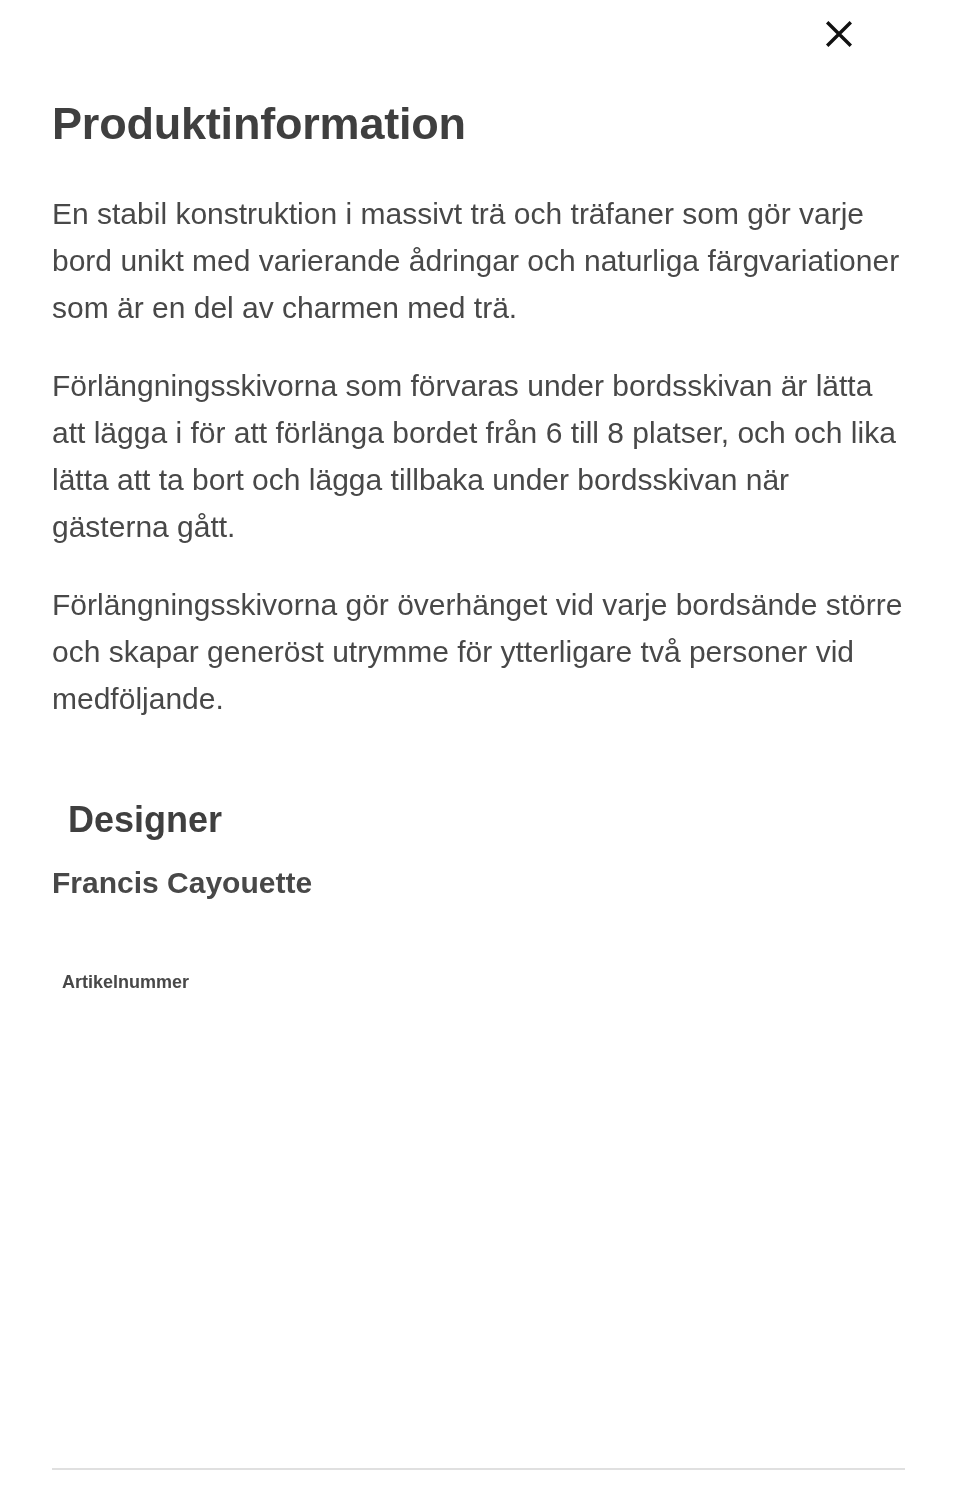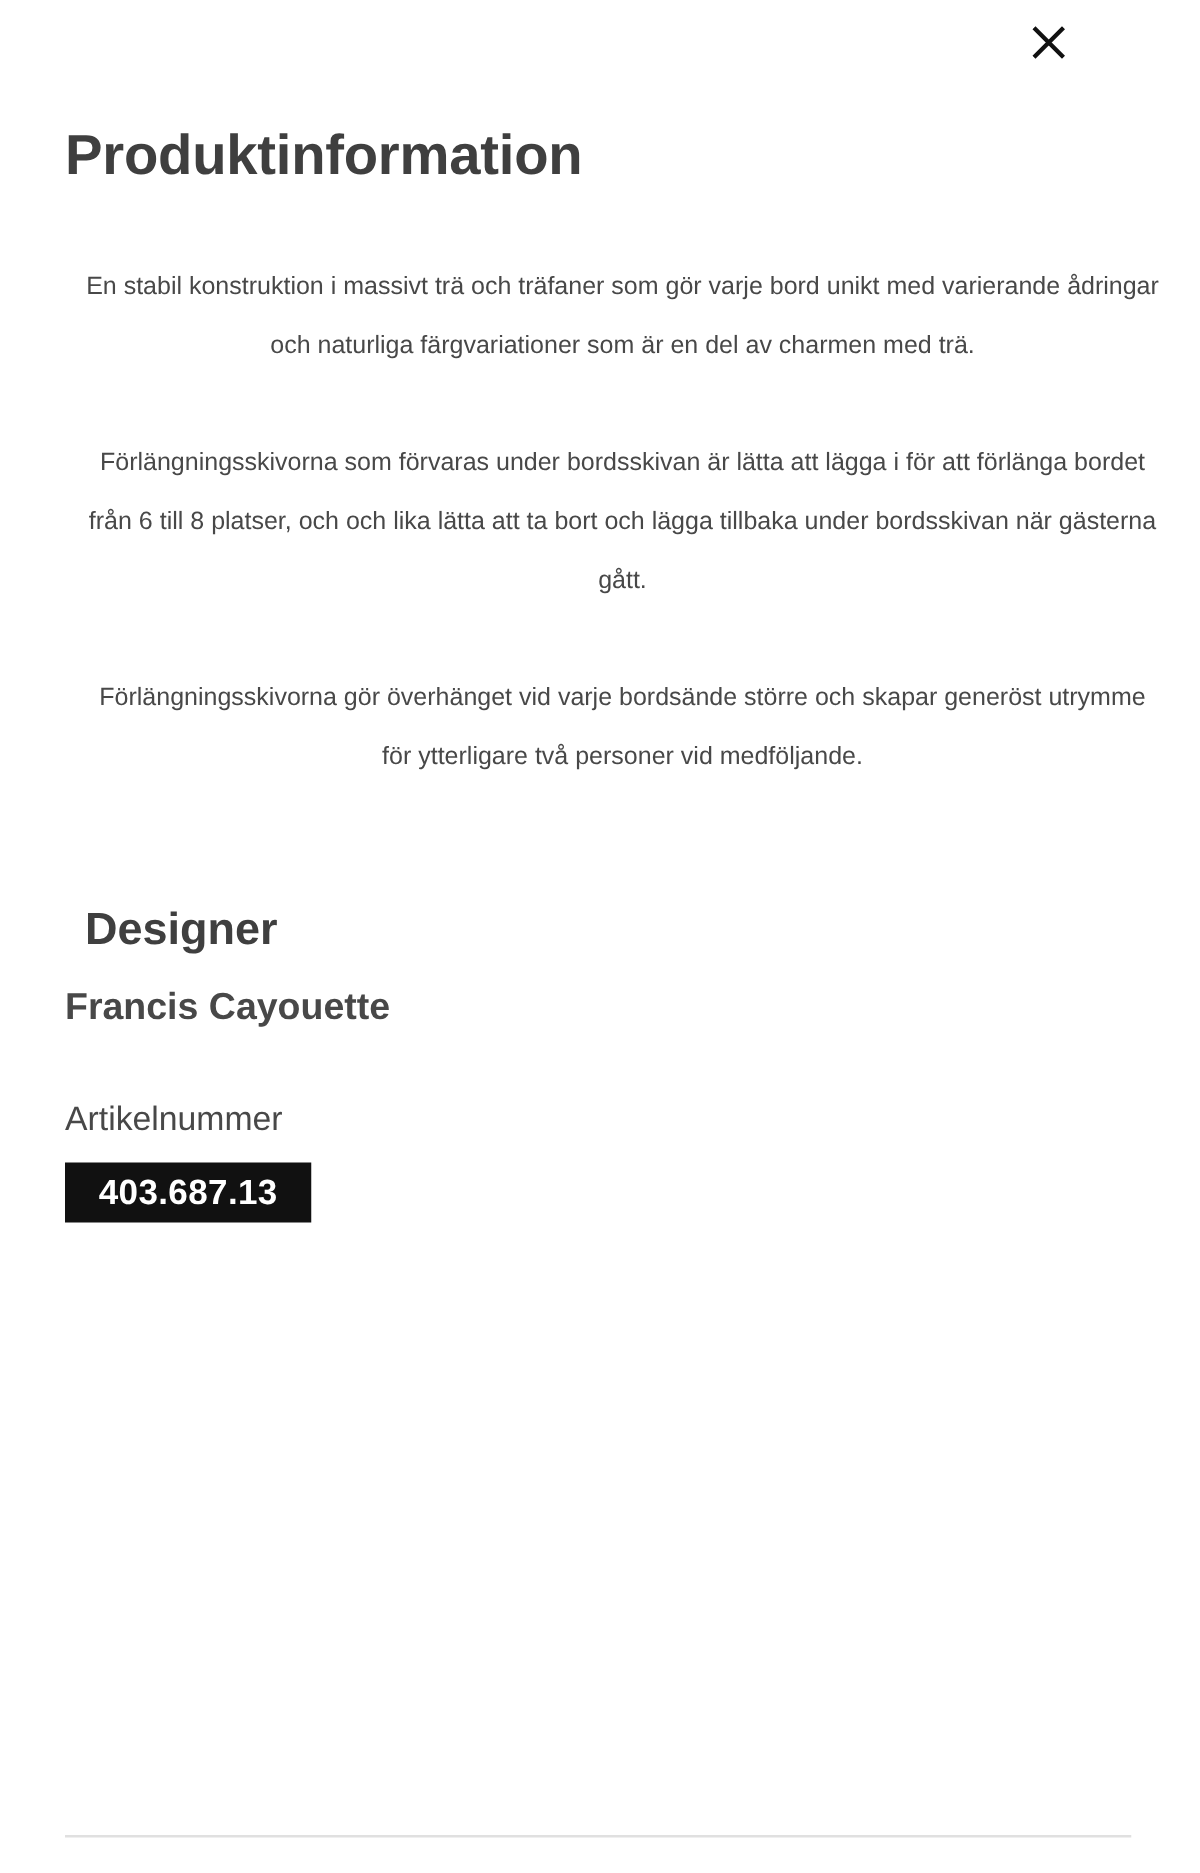--- a/index.html
+++ b/index.html
@@ -54,28 +54,27 @@
     margin: 0;
     padding-top: 97px;
     font-size: 45px;
     font-weight: bold;
     line-height: 54px;
     color: #3f3f3f;
     letter-spacing: -0.2px;
   }
 
   .body-text {
-    margin: 16px;
+    margin: 0;
     padding-top: 31px;
-    font-size: 20px;
+    font-size: 30px;
     line-height: 47px;
     color: #484848;
     font-weight: normal;
     width: 860px;
-    text-align: center;
   }
   .body-text.first {
     padding-top: 39px;
   }
 
   .designer-block {
     padding-top: 58px;
   }
   .designer-heading {
     margin: 16px;
@@ -89,24 +88,24 @@
     font-size: 30px;
     line-height: 47px;
     font-weight: bold;
     color: #484848;
   }
 
   .article-block {
     padding-top: 49px;
   }
   .article-label {
-    margin: 0;
-    font-size: 27px;
+    margin: 10px;
+    font-size: 18px;
     line-height: 34px;
-    font-weight: normal;
+    font-weight: bold;
     color: #484848;
   }
 
   .article-badge {
     display: inline-block;
     margin-top: 18px;
     background: #111111;
     color: #ffffff;
     font-size: 28px;
     font-weight: bold;
@@ -151,20 +150,19 @@
 
     <p class="body-text">Förlängningsskivorna gör överhänget vid varje bordsände större och skapar generöst utrymme för ytterligare två personer vid medföljande.</p>
 
     <div class="designer-block">
       <div class="designer-heading">Designer</div>
       <div class="designer-name">Francis Cayouette</div>
     </div>
 
     <div class="article-block">
       <div class="article-label">Artikelnummer</div>
-      <div class="article-badge">403.687.13</div>
     </div>
 
   </div>
 
   <div class="divider"></div>
 
 </div>
 
 </body></html>

